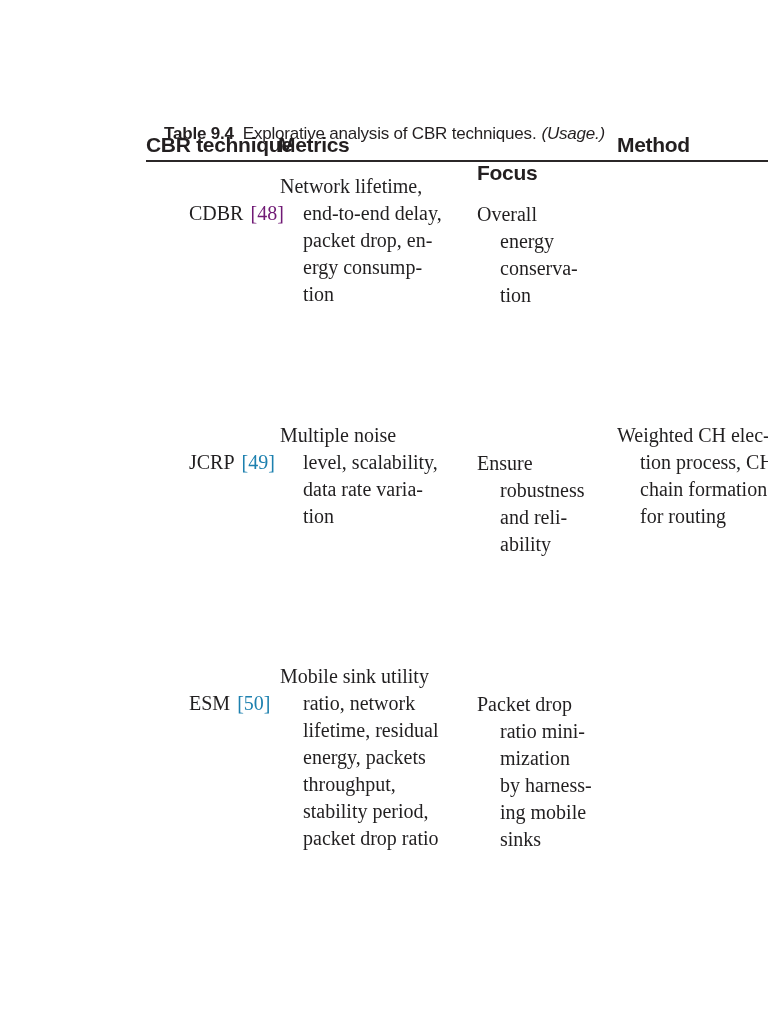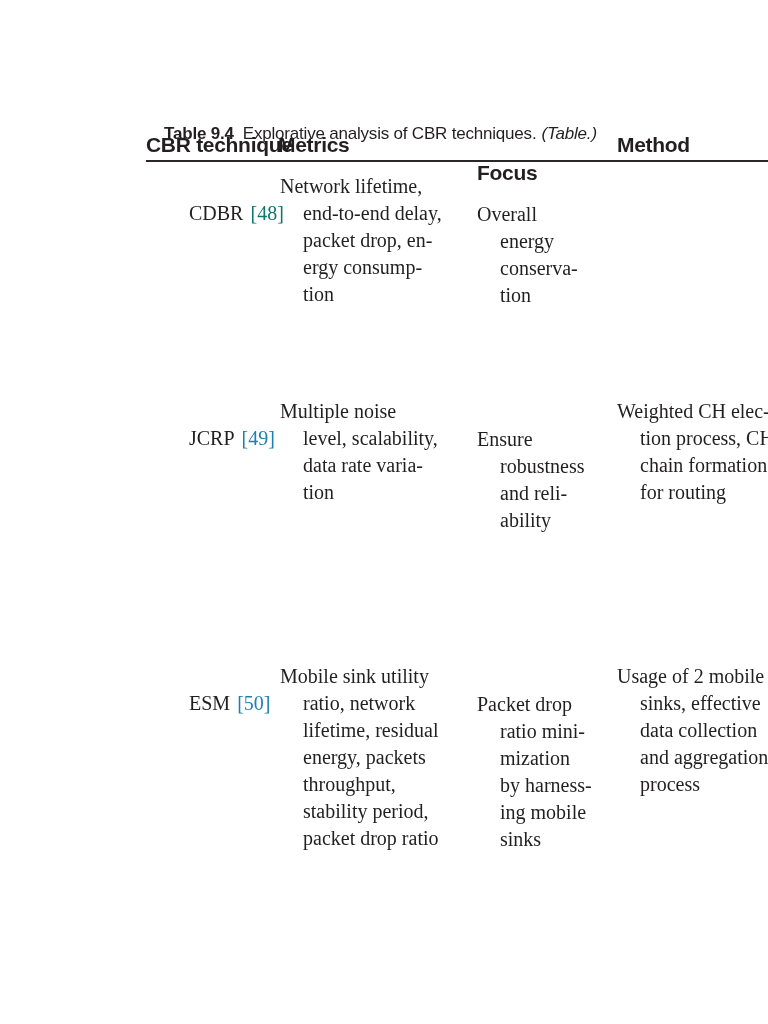--- a/index.html
+++ b/index.html
@@ -60,47 +60,47 @@
     white-space: pre;
     padding-left: 23px;
     text-indent: -23px;
   }
   .c1 { left: 146px; }
   .c2 { left: 280px; }
   .c3 { left: 477px; margin-top: 28px; }
   .c4 { left: 617px; }
   .hdr.c2 { left: 278px; }
   .r0 { top: 173px; }
-  .r1 { top: 398px; }
+  .r1 { top: 422px; }
   .r2 { top: 663px; }
 
   .cite {
     margin-left: 7px;
     color: #1d80af;
     cursor: pointer;
   }
 </style>
 </head>
 <body>
 
 <div class="page">
 
   <div class="caption">
-    <span class="cap-label">Table 9.4</span><span class="cap-text">Explorative analysis of CBR techniques.</span><span class="cap-cont">(Table.)</span>
+    <span class="cap-label">Table 9.4</span><span class="cap-text">Explorative analysis of CBR techniques.</span><span class="cap-cont">(Usage.)</span>
   </div>
 
   <div class="hdr c1">CBR technique</div>
   <div class="hdr c2">Metrics</div>
   <div class="hdr c3">Focus</div>
   <div class="hdr c4">Method</div>
 
   <div class="rule"></div>
 
   <div class="cell c1 r0">
-    <span>CDBR</span><span class="cite" style="color: #0f766e; font-family: Liberation Serif, serif;">[48]</span>
+    <span>CDBR</span><span class="cite" style="color: #701a75; font-family: Liberation Serif, serif;">[48]</span>
   </div>
   <div class="cell c2 r0">Network lifetime,
 end-to-end delay,
 packet drop, en-
 ergy consump-
 tion</div>
   <div class="cell c3 r0">Overall
 energy
 conserva-
 tion</div>
@@ -130,19 +130,14 @@
 by harness-
 ing mobile
 sinks</div>
   <div class="cell c2 r2">Mobile sink utility
 ratio, network
 lifetime, residual
 energy, packets
 throughput,
 stability period,
 packet drop ratio</div>
-  <div class="cell c4 r2">Usage of 2 mobile
-sinks, effective
-data collection
-and aggregation
-process</div>
 
 </div>
 
 </body></html>

